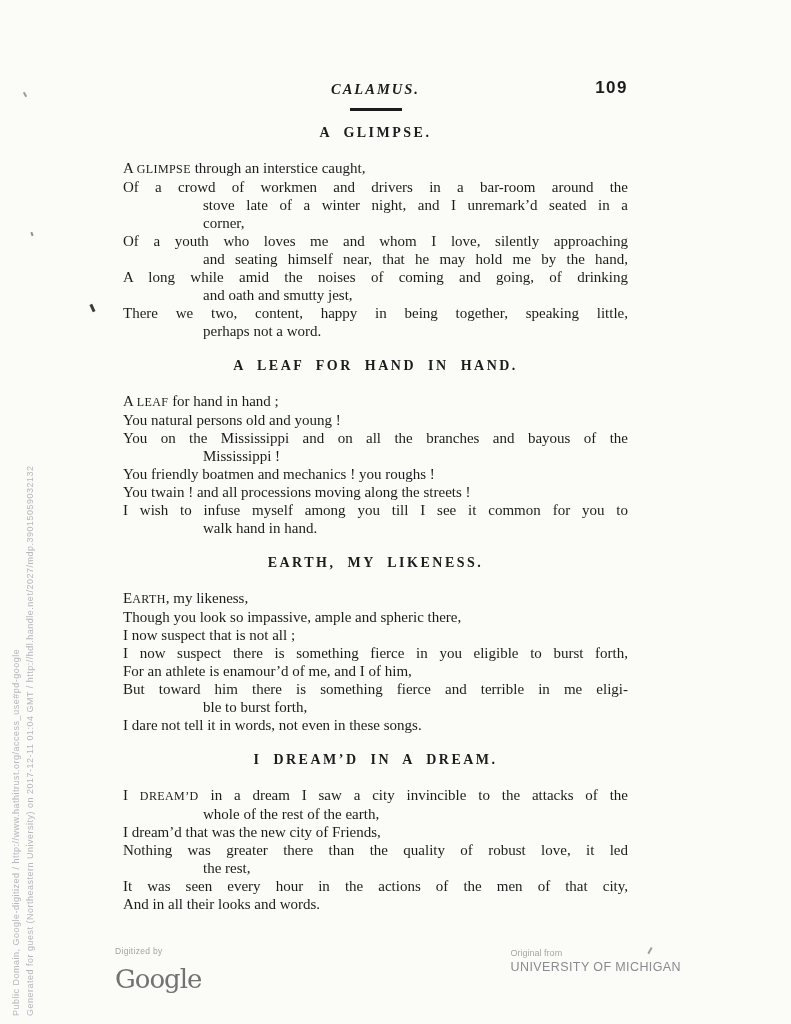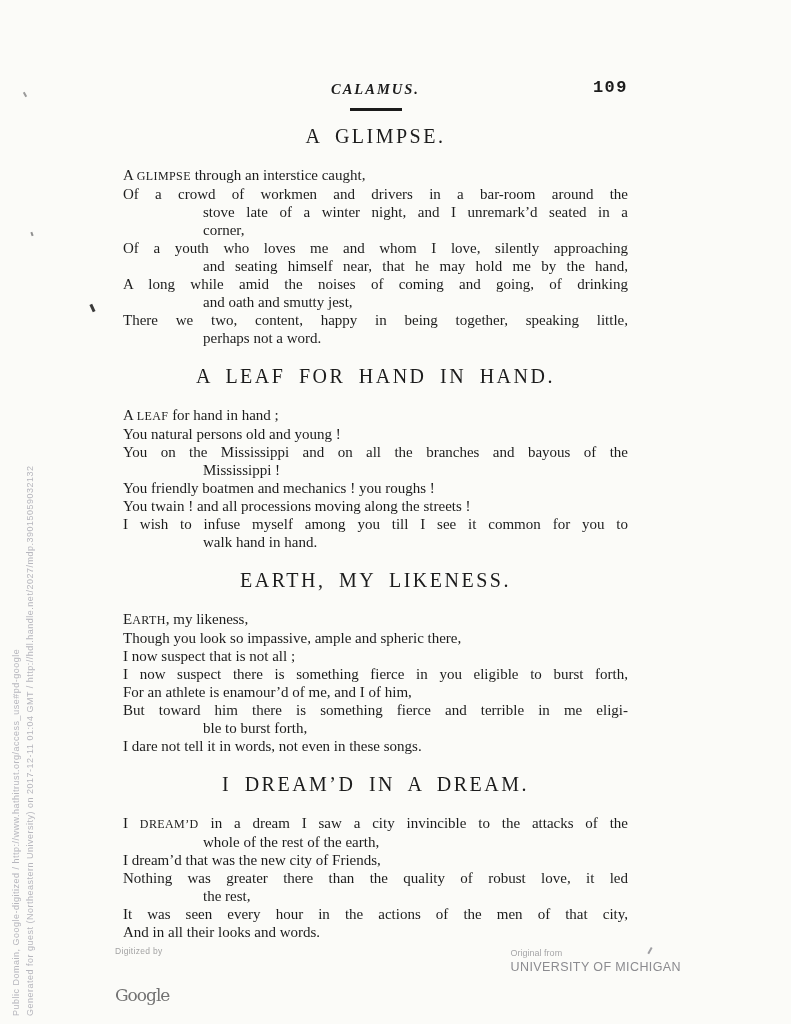--- a/index.html
+++ b/index.html
@@ -35,31 +35,31 @@
   }
   .running-head{position:relative;height:22px;margin-top:8px;}
   .head-title{
     display:block;text-align:center;
     font-style:italic;font-weight:bold;
     font-size:14.5px;letter-spacing:2px;
   }
   .folio{
     position:absolute;right:0;top:-3px;
     font-size:17px;font-weight:bold;letter-spacing:1.5px;
-    font-family:Liberation Mono, monospace;
+    font-family:Liberation Sans, sans-serif;
   }
   .head-rule{
     width:52px;height:3px;background:#1b1b1b;
     margin:5px auto 0 auto;
   }
   .poem{margin:0 0 18px 0;}
   .poem-title{
     margin:14px 0 18px 0;
     text-align:center;
-    font-size:20px;font-weight:normal;
+    font-size:14px;font-weight:bold;
     letter-spacing:2.5px;word-spacing:6px;
   }
   .verse-line{
     font-size:15px;
     line-height:18px;
     text-align:left;
   }
   .verse-line.indent{margin-left:80px;}
   .verse-line.just{text-align:justify;text-align-last:justify;}
   .sc{font-size:12px;letter-spacing:0.4px;}
@@ -70,22 +70,22 @@
     left:115px;top:946px;width:566px;
     display:flex;justify-content:space-between;align-items:flex-start;
   }
   .footer-left{display:flex;align-items:baseline;gap:6px;flex-direction:column;}
   .dig-label{
     font-family:"Liberation Sans", sans-serif;
     font-size:8.5px;color:#a3a3a3;letter-spacing:0.3px;
   }
   .google-logo{
     font-family:"DejaVu Serif", serif;
-    font-size:17px;color:#727272;letter-spacing:-1px;
-    position:relative;top:2px;margin-top:21px;
+    font-size:26px;color:#727272;letter-spacing:-1px;
+    position:relative;top:2px;
   }
   .footer-right{text-align:left;padding-top:2px;}
   .orig-from{
     font-family:"Liberation Sans", sans-serif;
     font-size:9px;color:#a6a6a8;
     margin-bottom:2px;
   }
   .institution{
     font-family:"Liberation Sans", sans-serif;
     font-size:12.5px;color:#8b8b8f;letter-spacing:0.4px;

